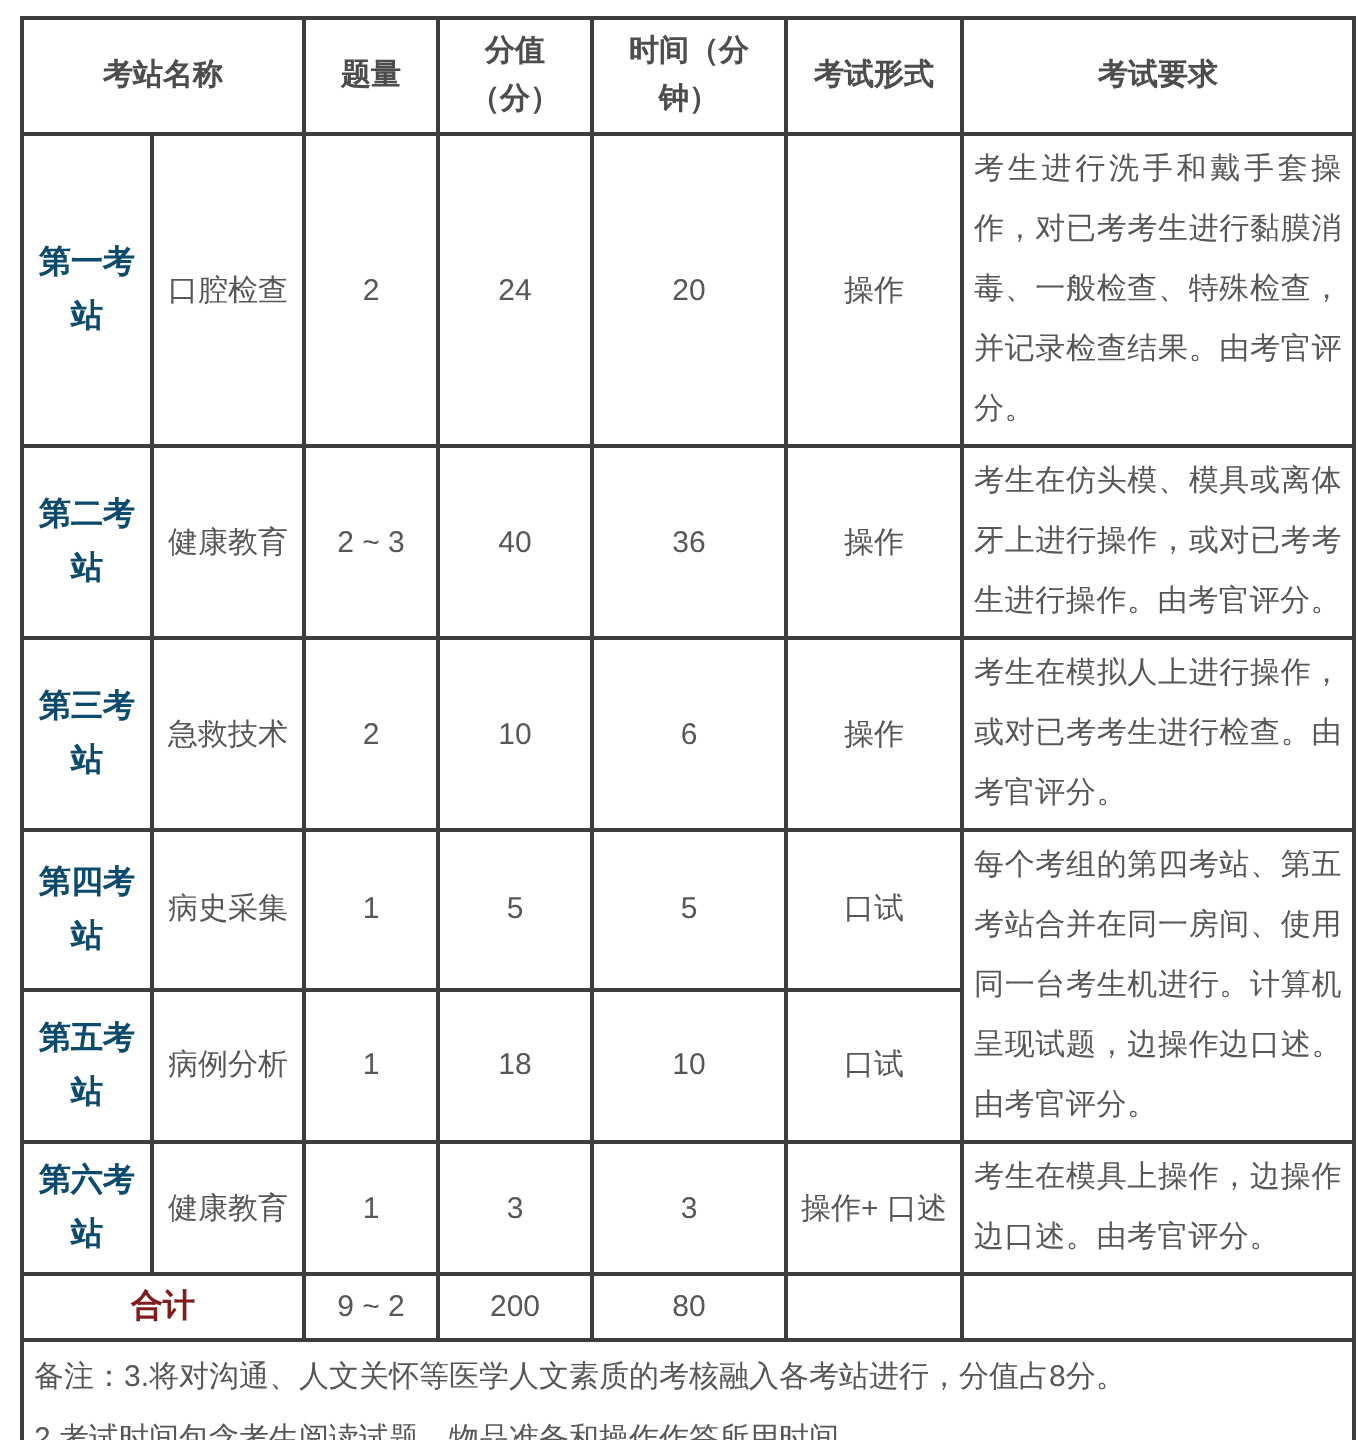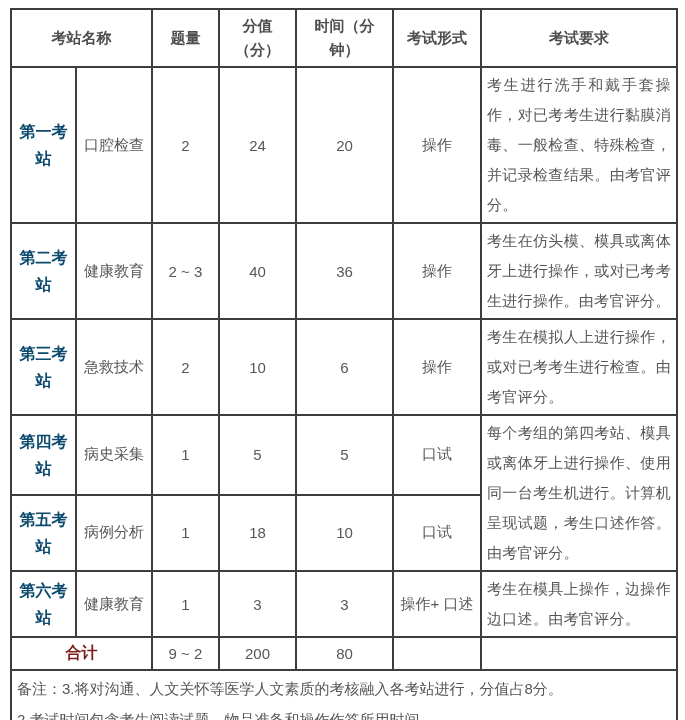--- a/index.html
+++ b/index.html
@@ -131,21 +131,21 @@
       <td class="req">考生在模拟人上进行操作，或对已考考生进行检查。由考官评分。</td>
     </tr>
 
     <tr style="height:77px">
       <td class="station">第四考站</td>
       <td class="c">病史采集</td>
       <td class="c">1</td>
       <td class="c">5</td>
       <td class="c">5</td>
       <td class="c">口试</td>
-      <td class="req" rowspan="2">每个考组的第四考站、模具或离体牙上进行操作、使用同一台考生机进行。计算机呈现试题，考生口述作答。由考官评分。</td>
+      <td class="req" rowspan="2">每个考组的第四考站、第五考站合并在同一房间、使用同一台考生机进行。计算机呈现试题，边操作边口述。由考官评分。</td>
     </tr>
 
     <tr style="height:74px">
       <td class="station">第五考站</td>
       <td class="c">病例分析</td>
       <td class="c">1</td>
       <td class="c">18</td>
       <td class="c">10</td>
       <td class="c">口试</td>
     </tr>

